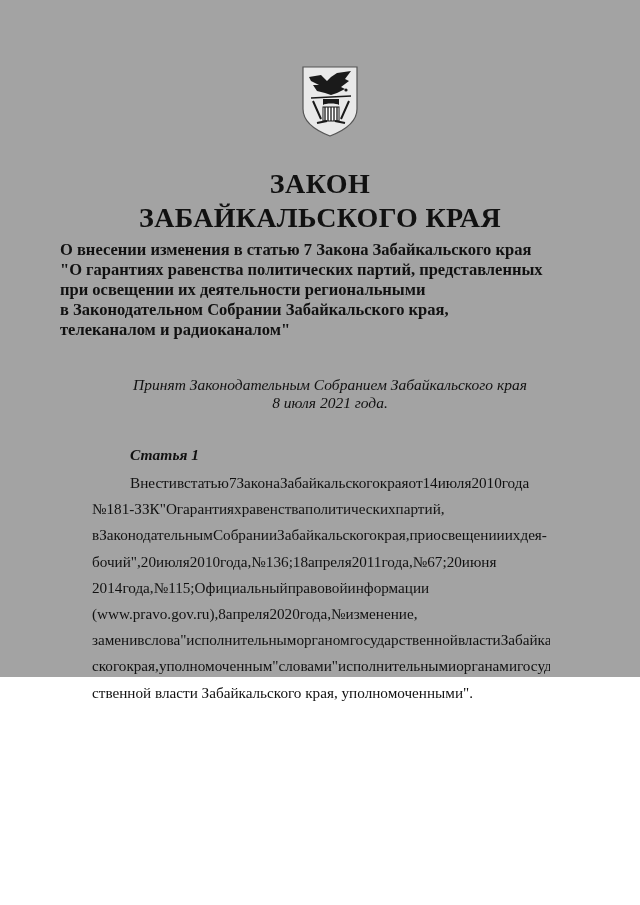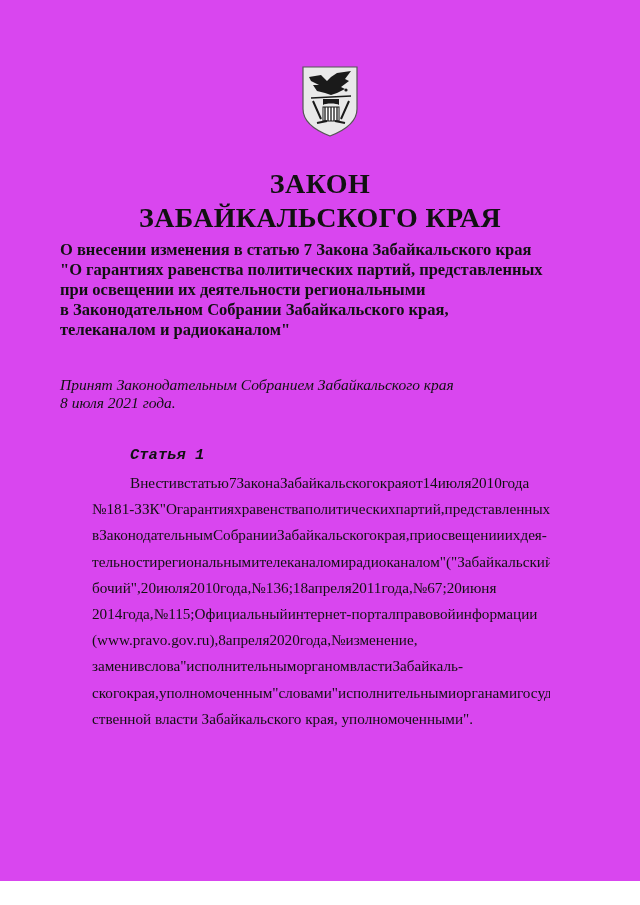--- a/index.html
+++ b/index.html
@@ -11,22 +11,22 @@
       width: 640px;
       height: 905px;
       position: relative;
       overflow: hidden;
       font-family: "Liberation Serif", "DejaVu Serif", serif;
       color: #111111;
     }
     .page {
       position: absolute;
       left: 0; top: 0;
-      width: 640px; height: 881px;
-      background: #d946ef;
+      width: 640px; height: 677px;
+      background: #a3a3a3;
     }
     .emblem {
       position: absolute;
       left: 301px;
       top: 65px;
       width: 58px;
       height: 72px;
     }
     .title {
       position: absolute;
@@ -52,33 +52,32 @@
       text-align: left;
       font-weight: bold;
       font-size: 16.5px;
       line-height: 20px;
     }
     .subtitle div { white-space: nowrap; }
     .adopted {
       position: absolute;
       left: 60px; width: 540px;
       top: 376px;
-      text-align: left;
+      text-align: center;
       font-style: italic;
       font-size: 15.5px;
       line-height: 18px;
     }
     .article-heading {
       position: absolute;
       left: 130px;
       top: 446px;
       font-weight: bold;
       font-style: italic;
       font-size: 15.5px;
-      font-family: Liberation Mono, monospace;
     }
     .body-text {
       position: absolute;
       left: 92px;
       width: 458px;
       top: 470px;
       font-size: 15.2px;
       line-height: 26.2px;
     }
     .body-line {
@@ -150,48 +149,37 @@
       </span>
     <span class="body-line">
         <span class="just">
           <span>№</span>
           <span>181-ЗЗК</span>
           <span>"О</span>
           <span>гарантиях</span>
           <span>равенства</span>
           <span>политических</span>
           <span>партий,</span>
-          <span>представленных</span>
         </span>
       </span>
     <span class="body-line">
         <span class="just">
           <span>в</span>
           <span>Законодательным</span>
           <span>Собрании</span>
           <span>Забайкальского</span>
           <span>края,</span>
           <span>при</span>
           <span>освещении</span>
           <span>их</span>
           <span>дея-</span>
         </span>
       </span>
     <span class="body-line">
         <span class="just">
-          <span>тельности</span>
-          <span>региональными</span>
-          <span>телеканалом</span>
-          <span>и</span>
-          <span>радиоканалом"</span>
-          <span>("Забайкальский</span>
-        </span>
-      </span>
-    <span class="body-line">
-        <span class="just">
           <span>бочий",</span>
           <span>20</span>
           <span>июля</span>
           <span>2010</span>
           <span>года,</span>
           <span>№</span>
           <span>136;</span>
           <span>18</span>
           <span>апреля</span>
           <span>2011</span>
@@ -202,21 +190,20 @@
           <span>июня</span>
         </span>
       </span>
     <span class="body-line">
         <span class="just">
           <span>2014</span>
           <span>года,</span>
           <span>№</span>
           <span>115;</span>
           <span>Официальный</span>
-          <span>интернет-портал</span>
           <span>правовой</span>
           <span>информации</span>
         </span>
       </span>
     <span class="body-line">
         <span class="just">
           <span>(www.pravo.gov.ru),</span>
           <span>8</span>
           <span>апреля</span>
           <span>2020</span>
@@ -224,20 +211,21 @@
           <span>№</span>
           <span>изменение,</span>
         </span>
       </span>
     <span class="body-line">
         <span class="just">
           <span>заменив</span>
           <span>слова</span>
           <span>"исполнительным</span>
           <span>органом</span>
+          <span>государственной</span>
           <span>власти</span>
           <span>Забайкаль-</span>
         </span>
       </span>
     <span class="body-line">
         <span class="just">
           <span>ского</span>
           <span>края,</span>
           <span>уполномоченным"</span>
           <span>словами</span>

